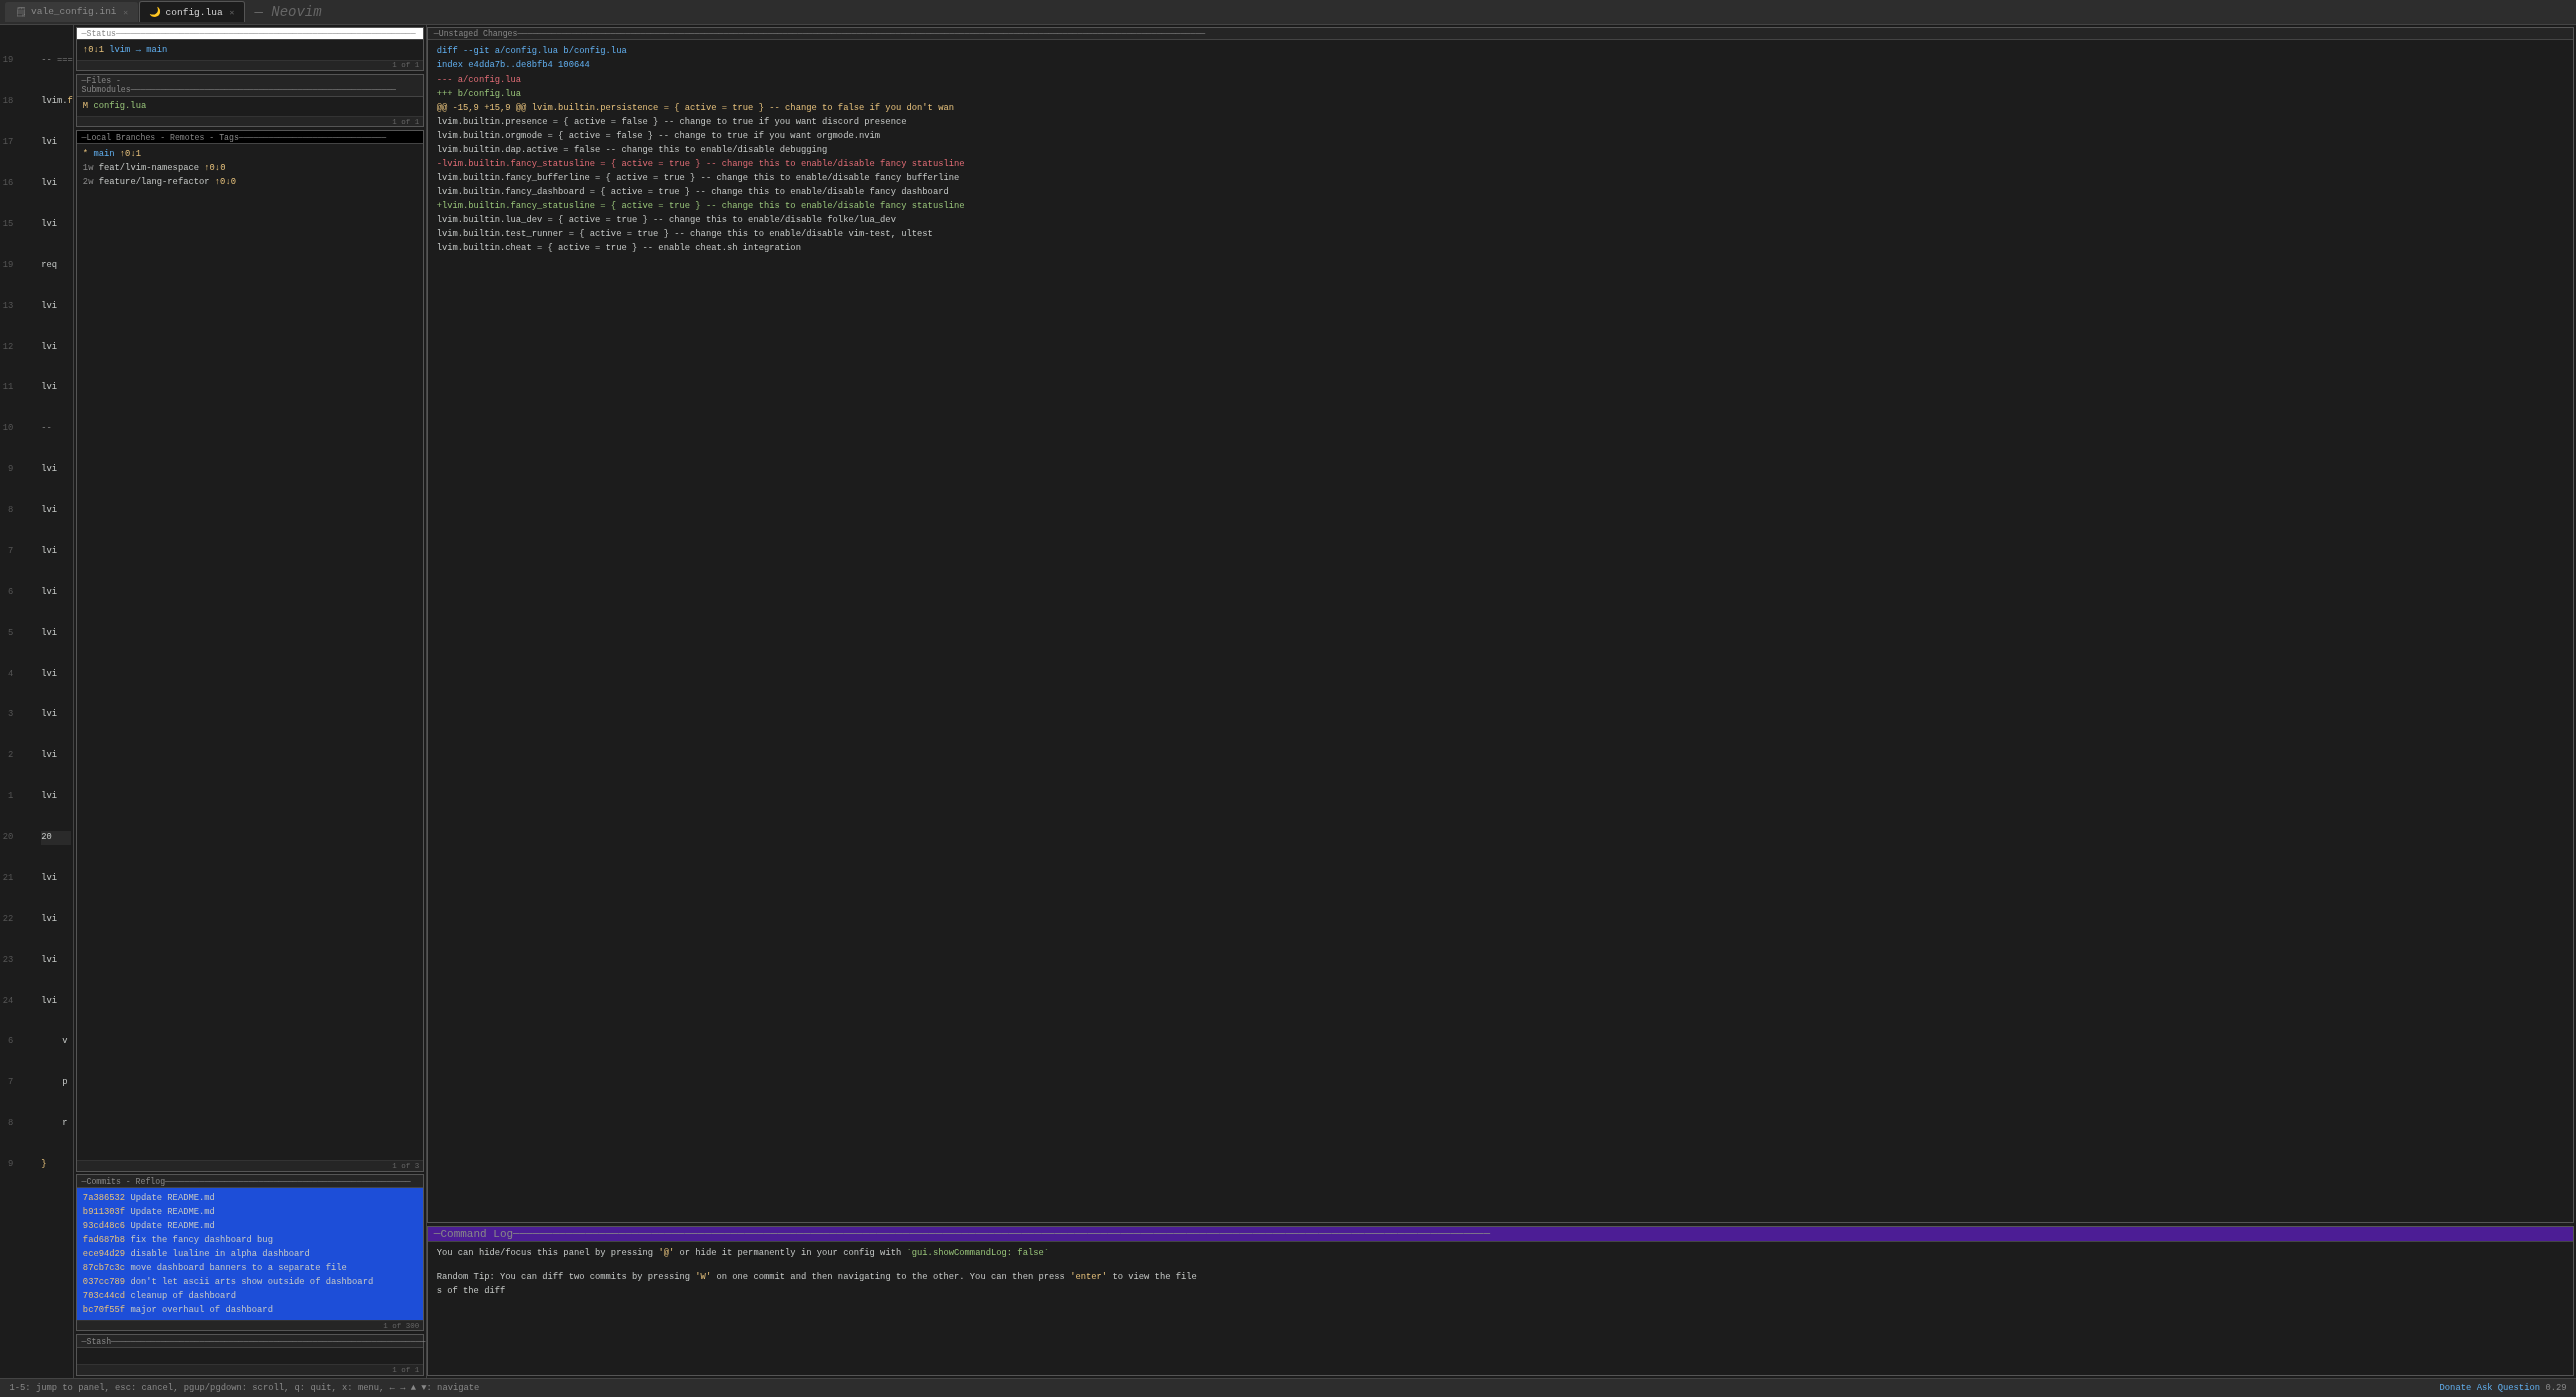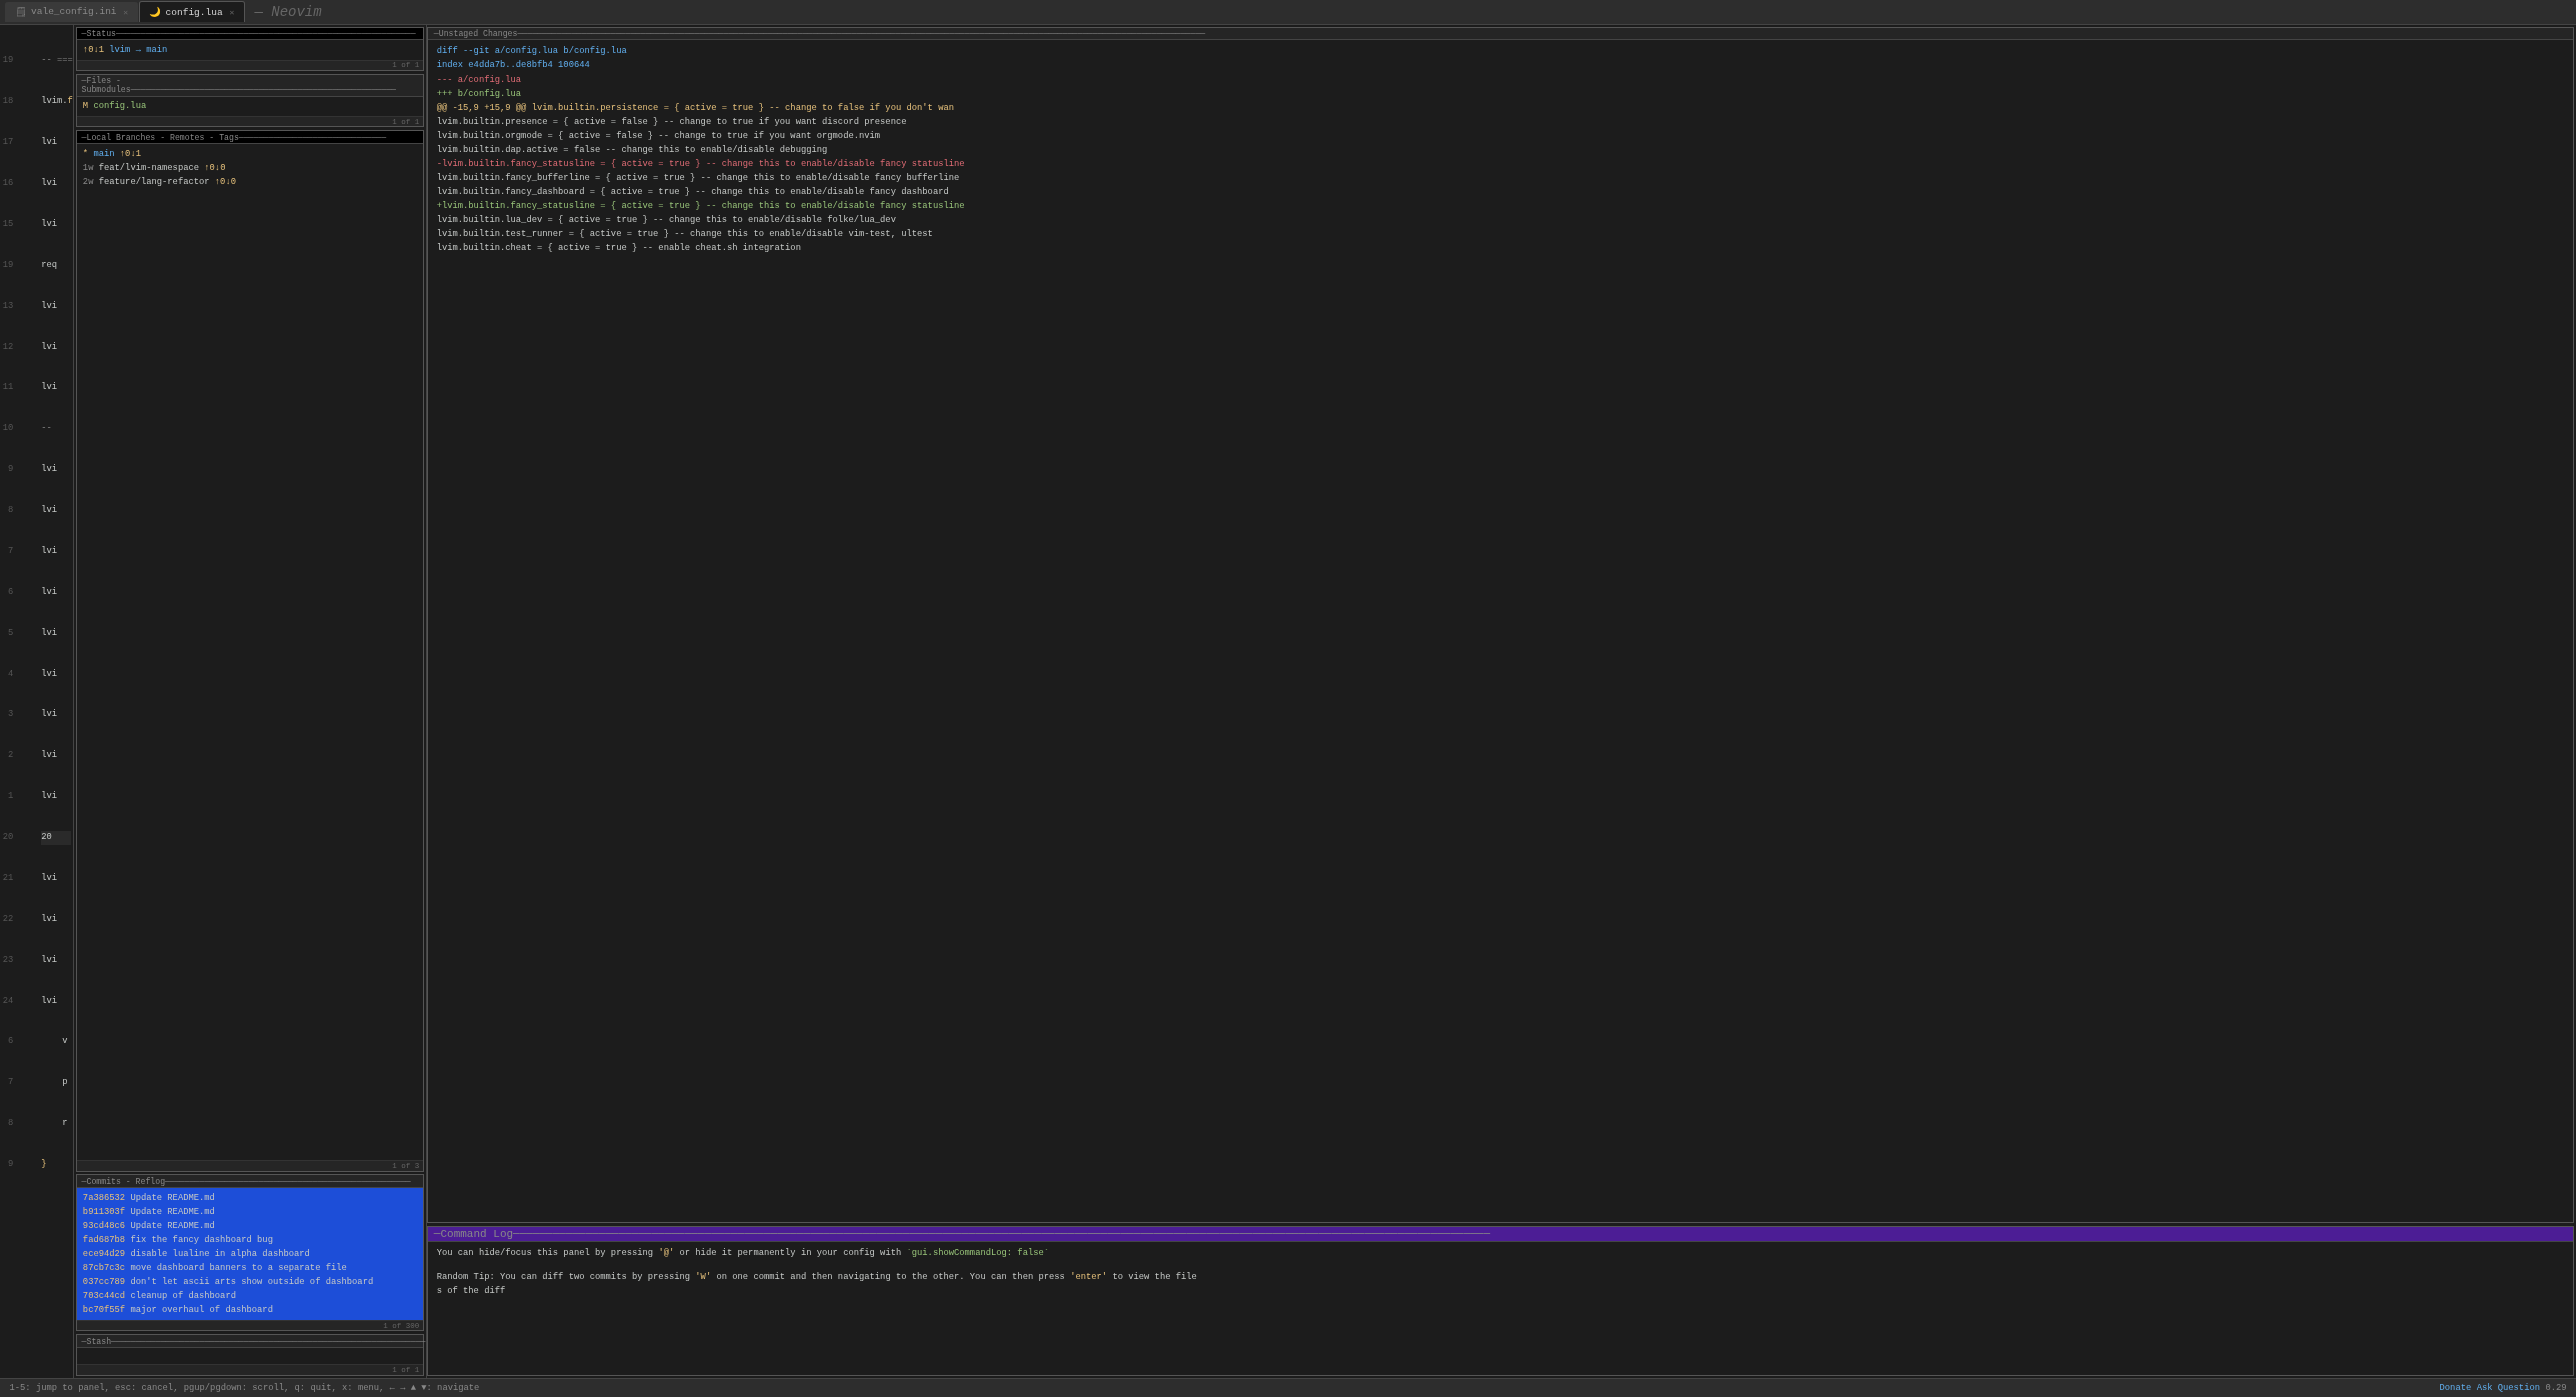--- a/index.html
+++ b/index.html
@@ -93,21 +93,21 @@
       <div>lvi</div>
       <div>    v</div>
       <div>    p</div>
       <div>    r</div>
       <div style="color:#e5c07b;">}</div>
     </div>
 
     <div style="width:354px;flex-shrink:0;display:flex;flex-direction:column;border-left:0.7px solid #444;border-right:0.7px solid #444;overflow:hidden;background:#1c1c1c;">
 
       <div style="border:0.7px solid #555;margin:2px 2px 1.4px 2px;background:#1c1c1c;">
-        <div style="color:#888;font-family:'Courier New',monospace;font-size:8.2px;padding:1.4px 4.1px;background:#000000;border-bottom:0.7px solid #444;">─<span>Status</span>─────────────────────────────────────────────────────────────</div>
+        <div style="color:#888;font-family:'Courier New',monospace;font-size:8.2px;padding:1.4px 4.1px;background:#ffffff;border-bottom:0.7px solid #444;">─<span>Status</span>─────────────────────────────────────────────────────────────</div>
         <div style="padding:2.7px 5.4px;font-family:'Courier New',monospace;font-size:8.8px;line-height:1.6;">
           <span style="color:#e5c07b;">↑0↓1</span> <span style="color:#61afef;">lvim → main</span>
         </div>
         <div style="text-align:right;color:#666;font-family:'Courier New',monospace;font-size:7.5px;padding:0.7px 4.1px;border-top:0.7px solid #333;background:#252525;"><span>1 of 1</span></div>
       </div>
 
       <div style="border:0.7px solid #555;margin:1.4px 2px;background:#1c1c1c;">
         <div style="color:#888;font-family:'Courier New',monospace;font-size:8.2px;padding:1.4px 4.1px;background:#252525;border-bottom:0.7px solid #444;">─<span>Files - Submodules</span>──────────────────────────────────────────────────────</div>
         <div style="padding:2.7px 5.4px;font-family:'Courier New',monospace;font-size:8.8px;line-height:1.6;">
           <span style="color:#e5c07b;">M</span> <span style="color:#98c379;">config.lua</span>

